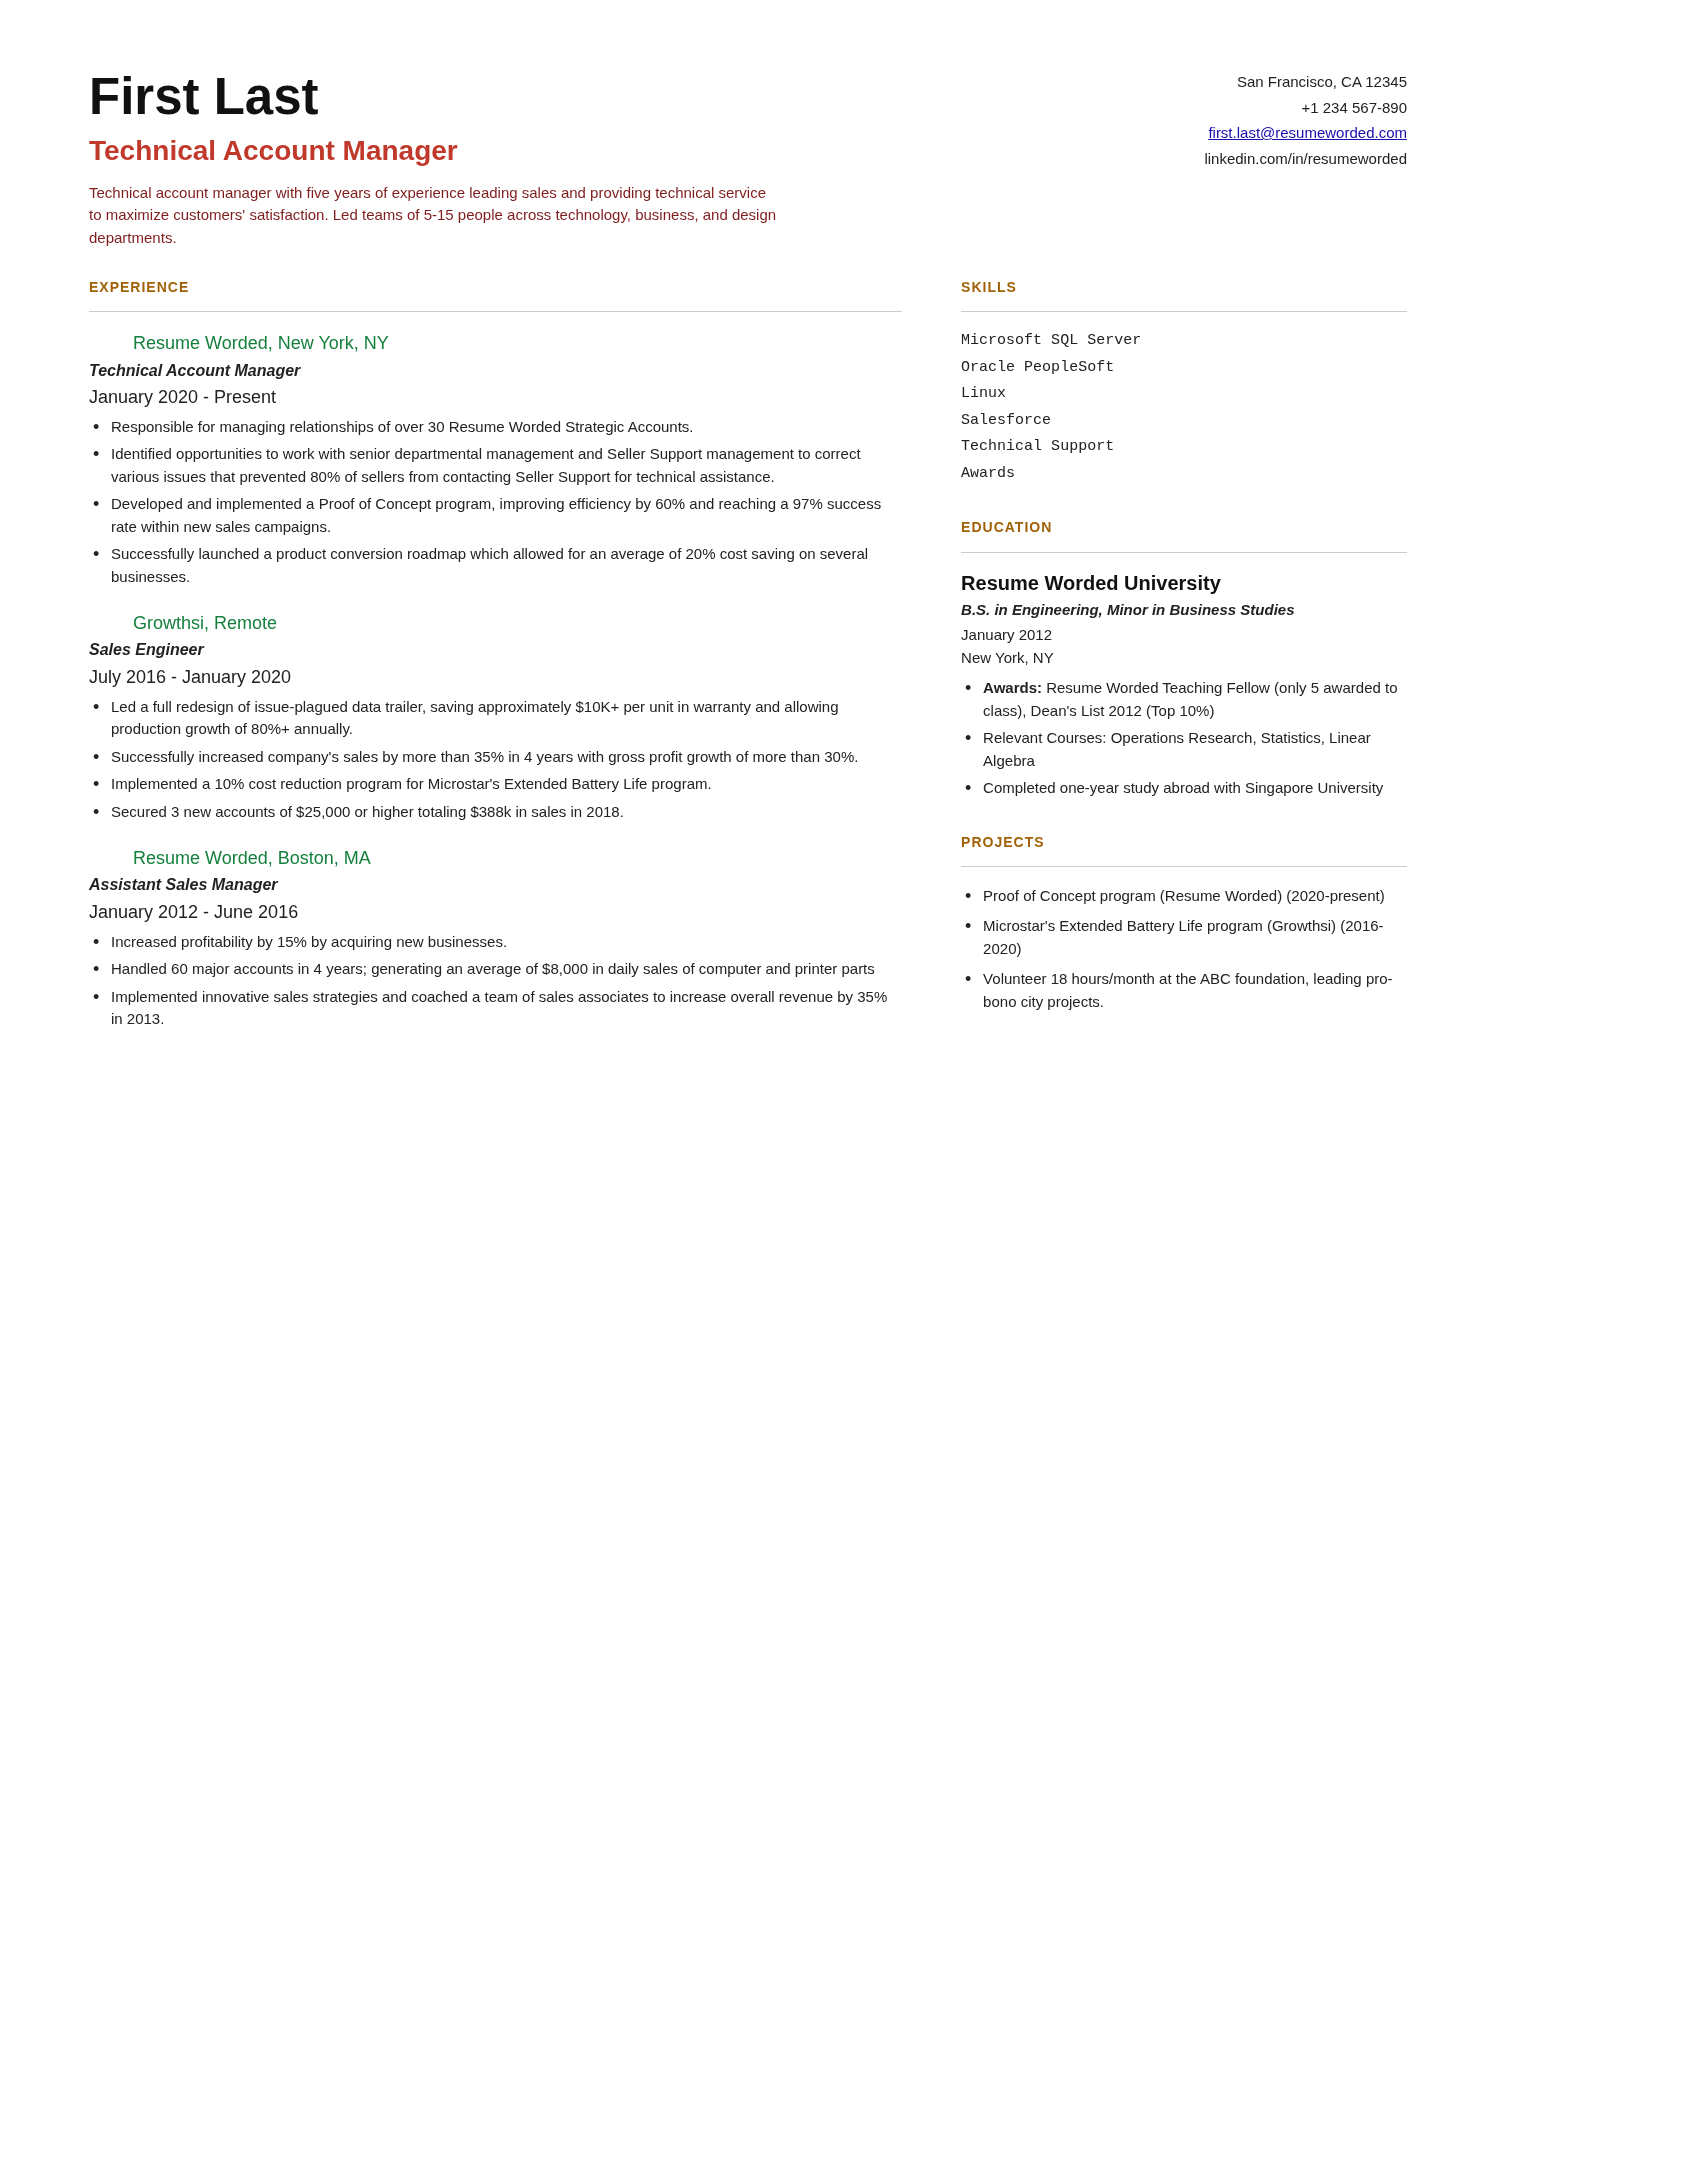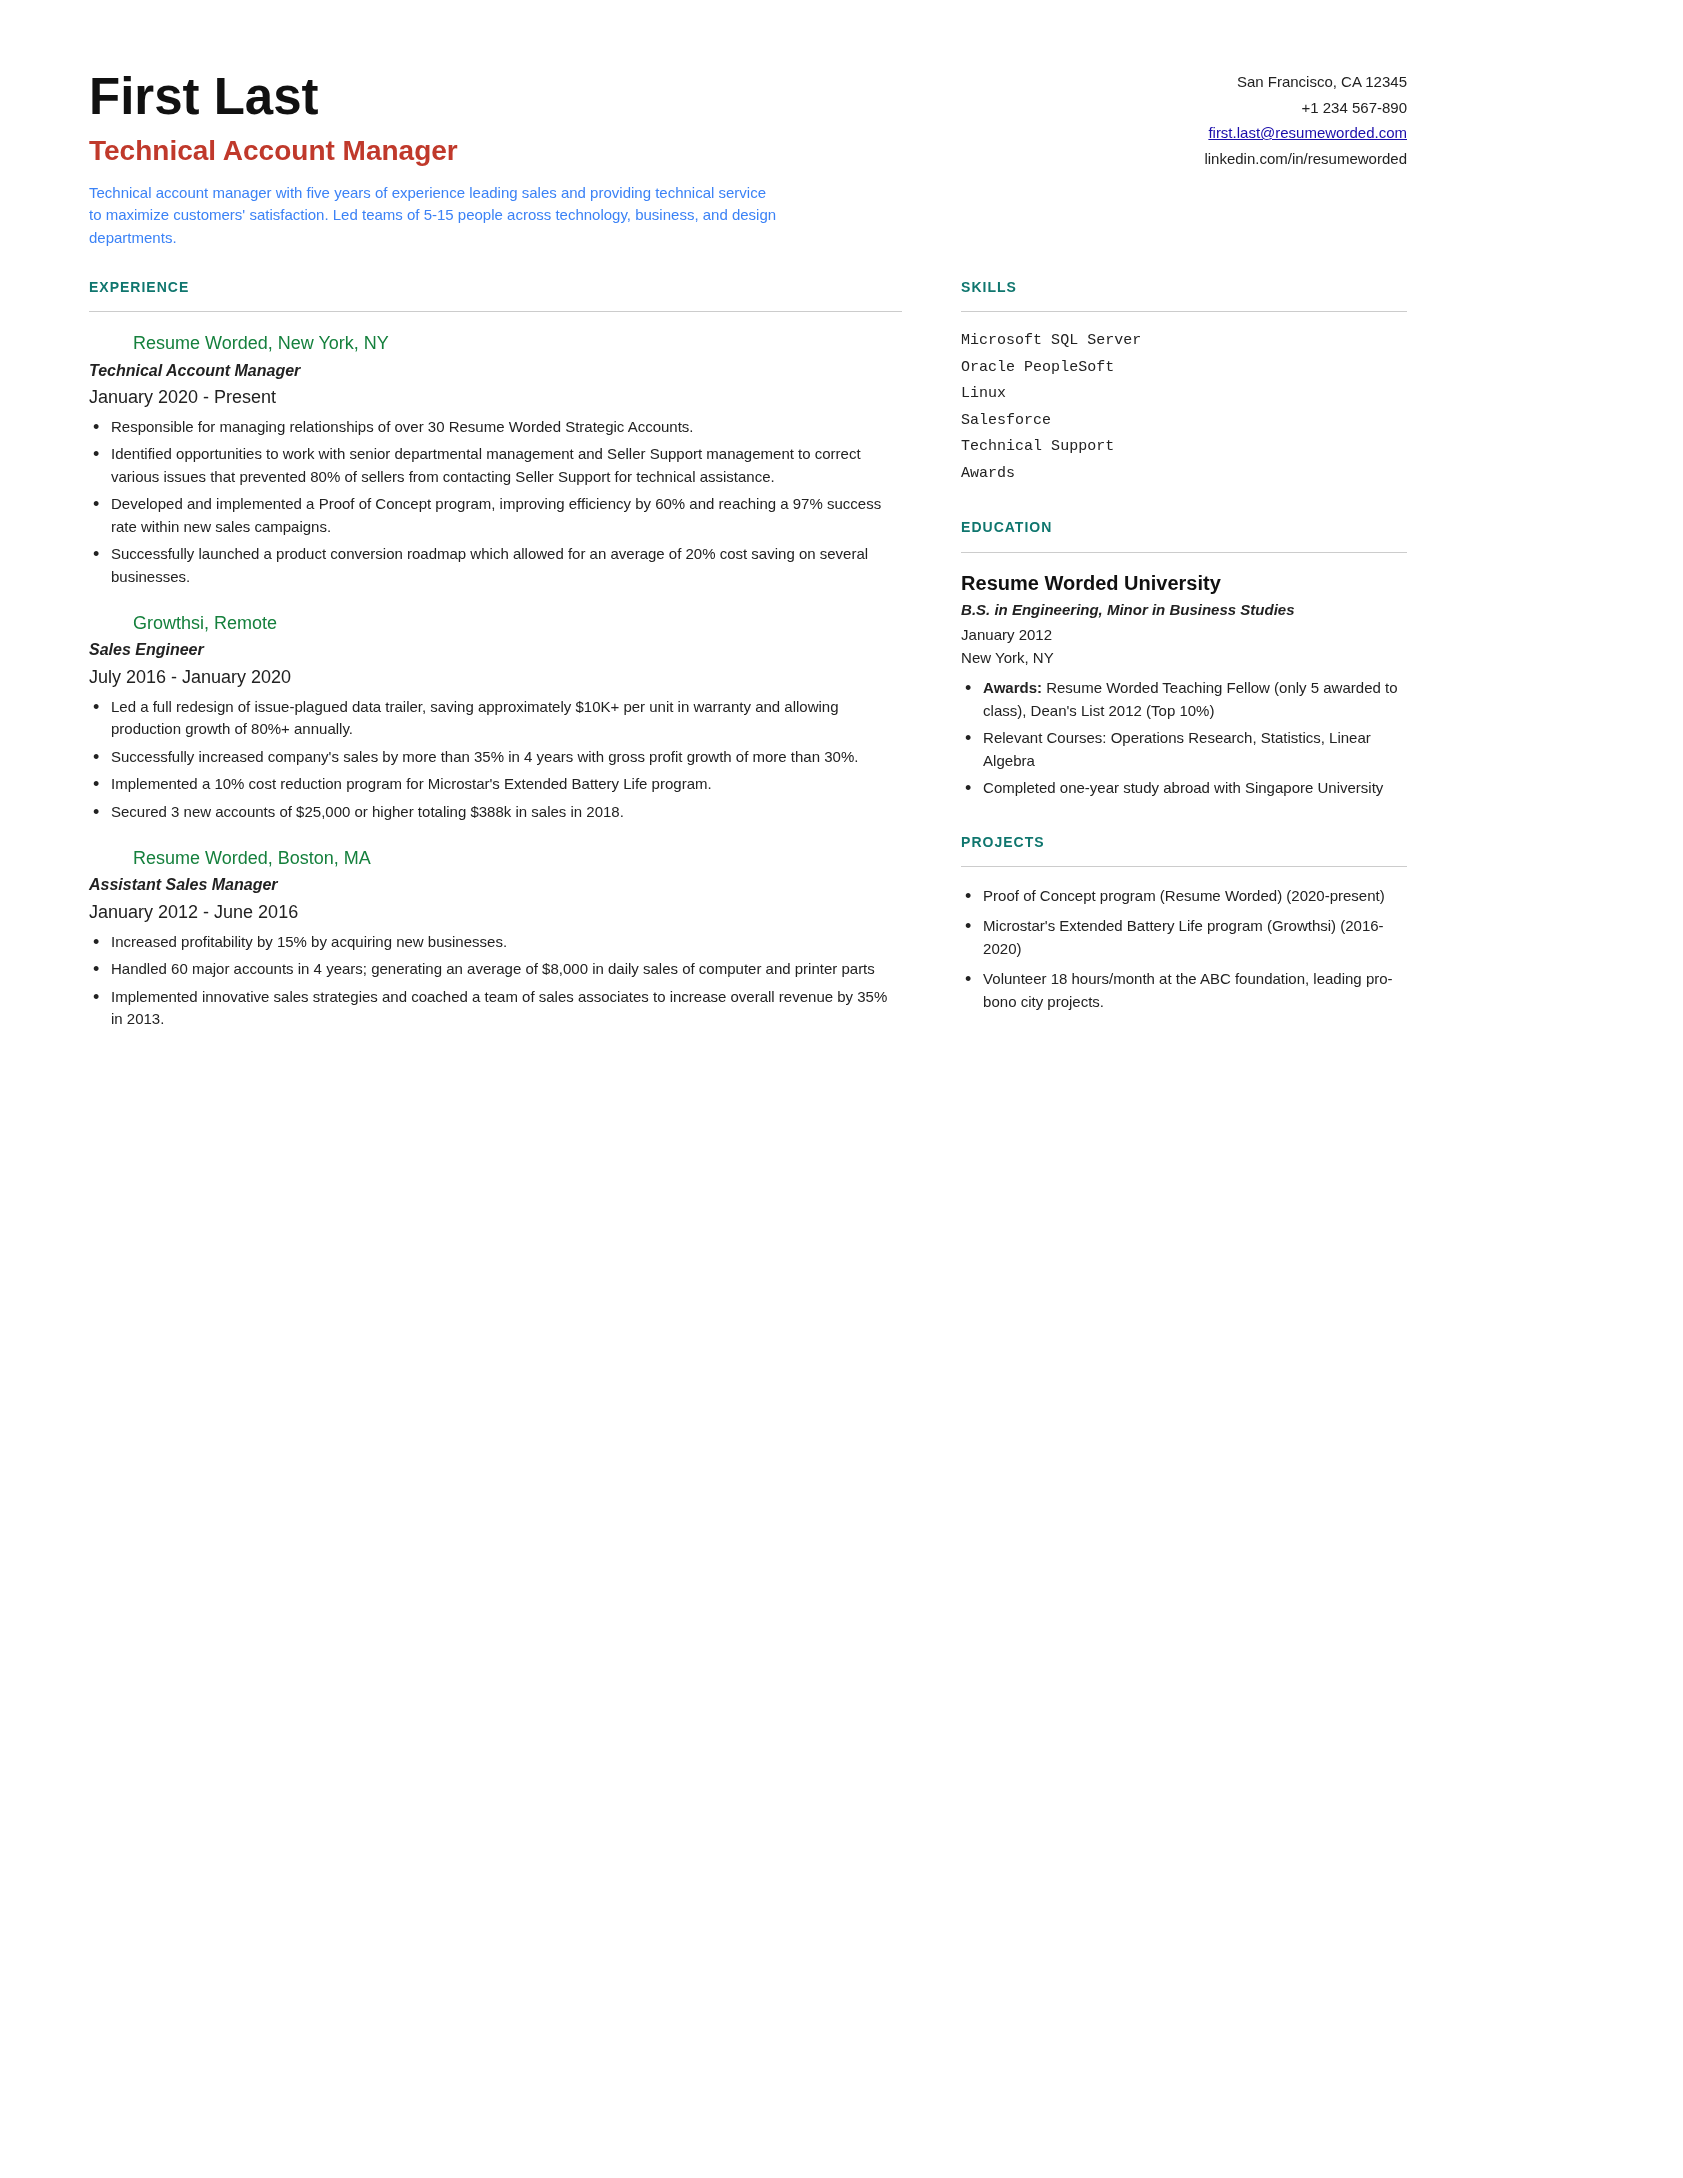--- a/index.html
+++ b/index.html
@@ -40,21 +40,21 @@
       margin-bottom: 6px;
     }
     .title {
       font-size: 28px;
       font-weight: 700;
       color: #c0392b;
       margin-bottom: 10px;
     }
     .summary {
       font-size: 15px;
-      color: #3b82f6;
+      color: #7f1d1d;
       max-width: 693px;
       line-height: 1.5;
     }
     .email-link {
       color: #1a0dab;
       text-decoration: underline;
     }
     .body-content {
       display: flex;
       gap: 59px;
@@ -63,21 +63,21 @@
     .left-col {
       flex: 1.55;
     }
     .right-col {
       flex: 0.85;
       min-width: 277px;
     }
     .section-title {
       font-size: 14px;
       font-weight: 800;
-      color: #0f766e;
+      color: #a16207;
       letter-spacing: 1px;
       text-transform: uppercase;
       border-bottom: none;
       margin-bottom: 14px;
       margin-top: 32px;
     }
     .section-title:first-child { margin-top: 0; }
     .job-company {
       font-size: 18px;
       font-weight: 700;

